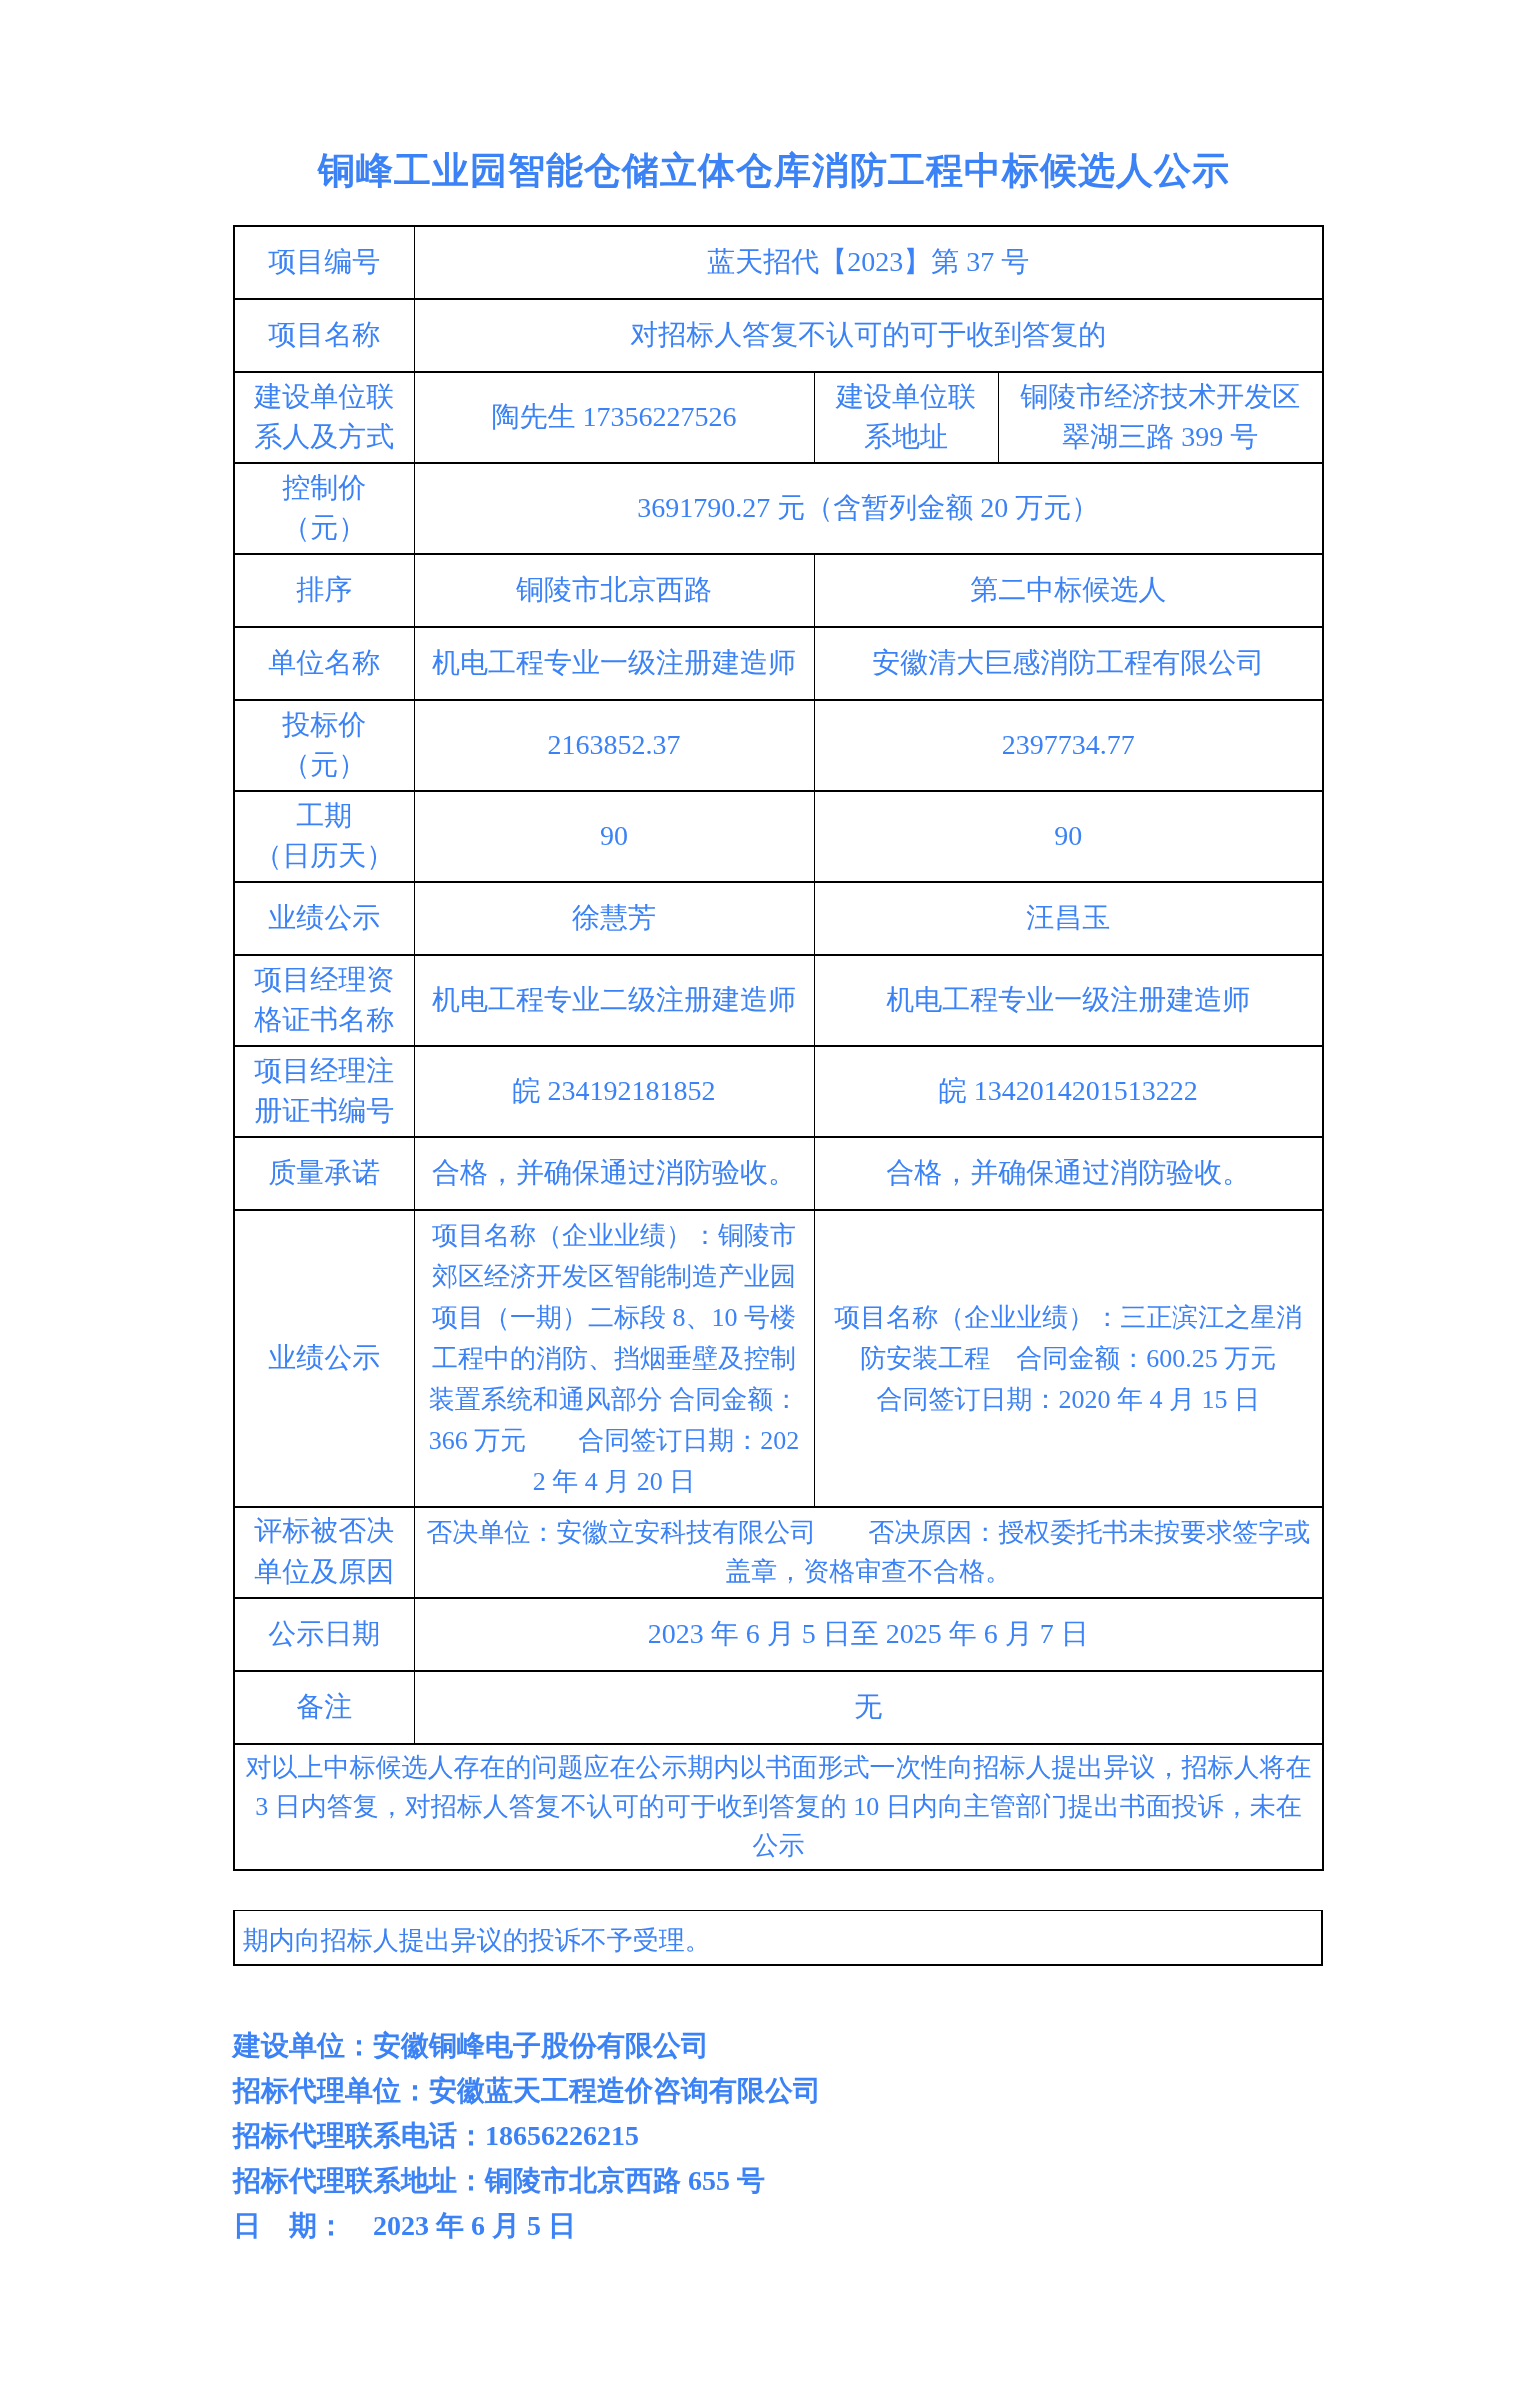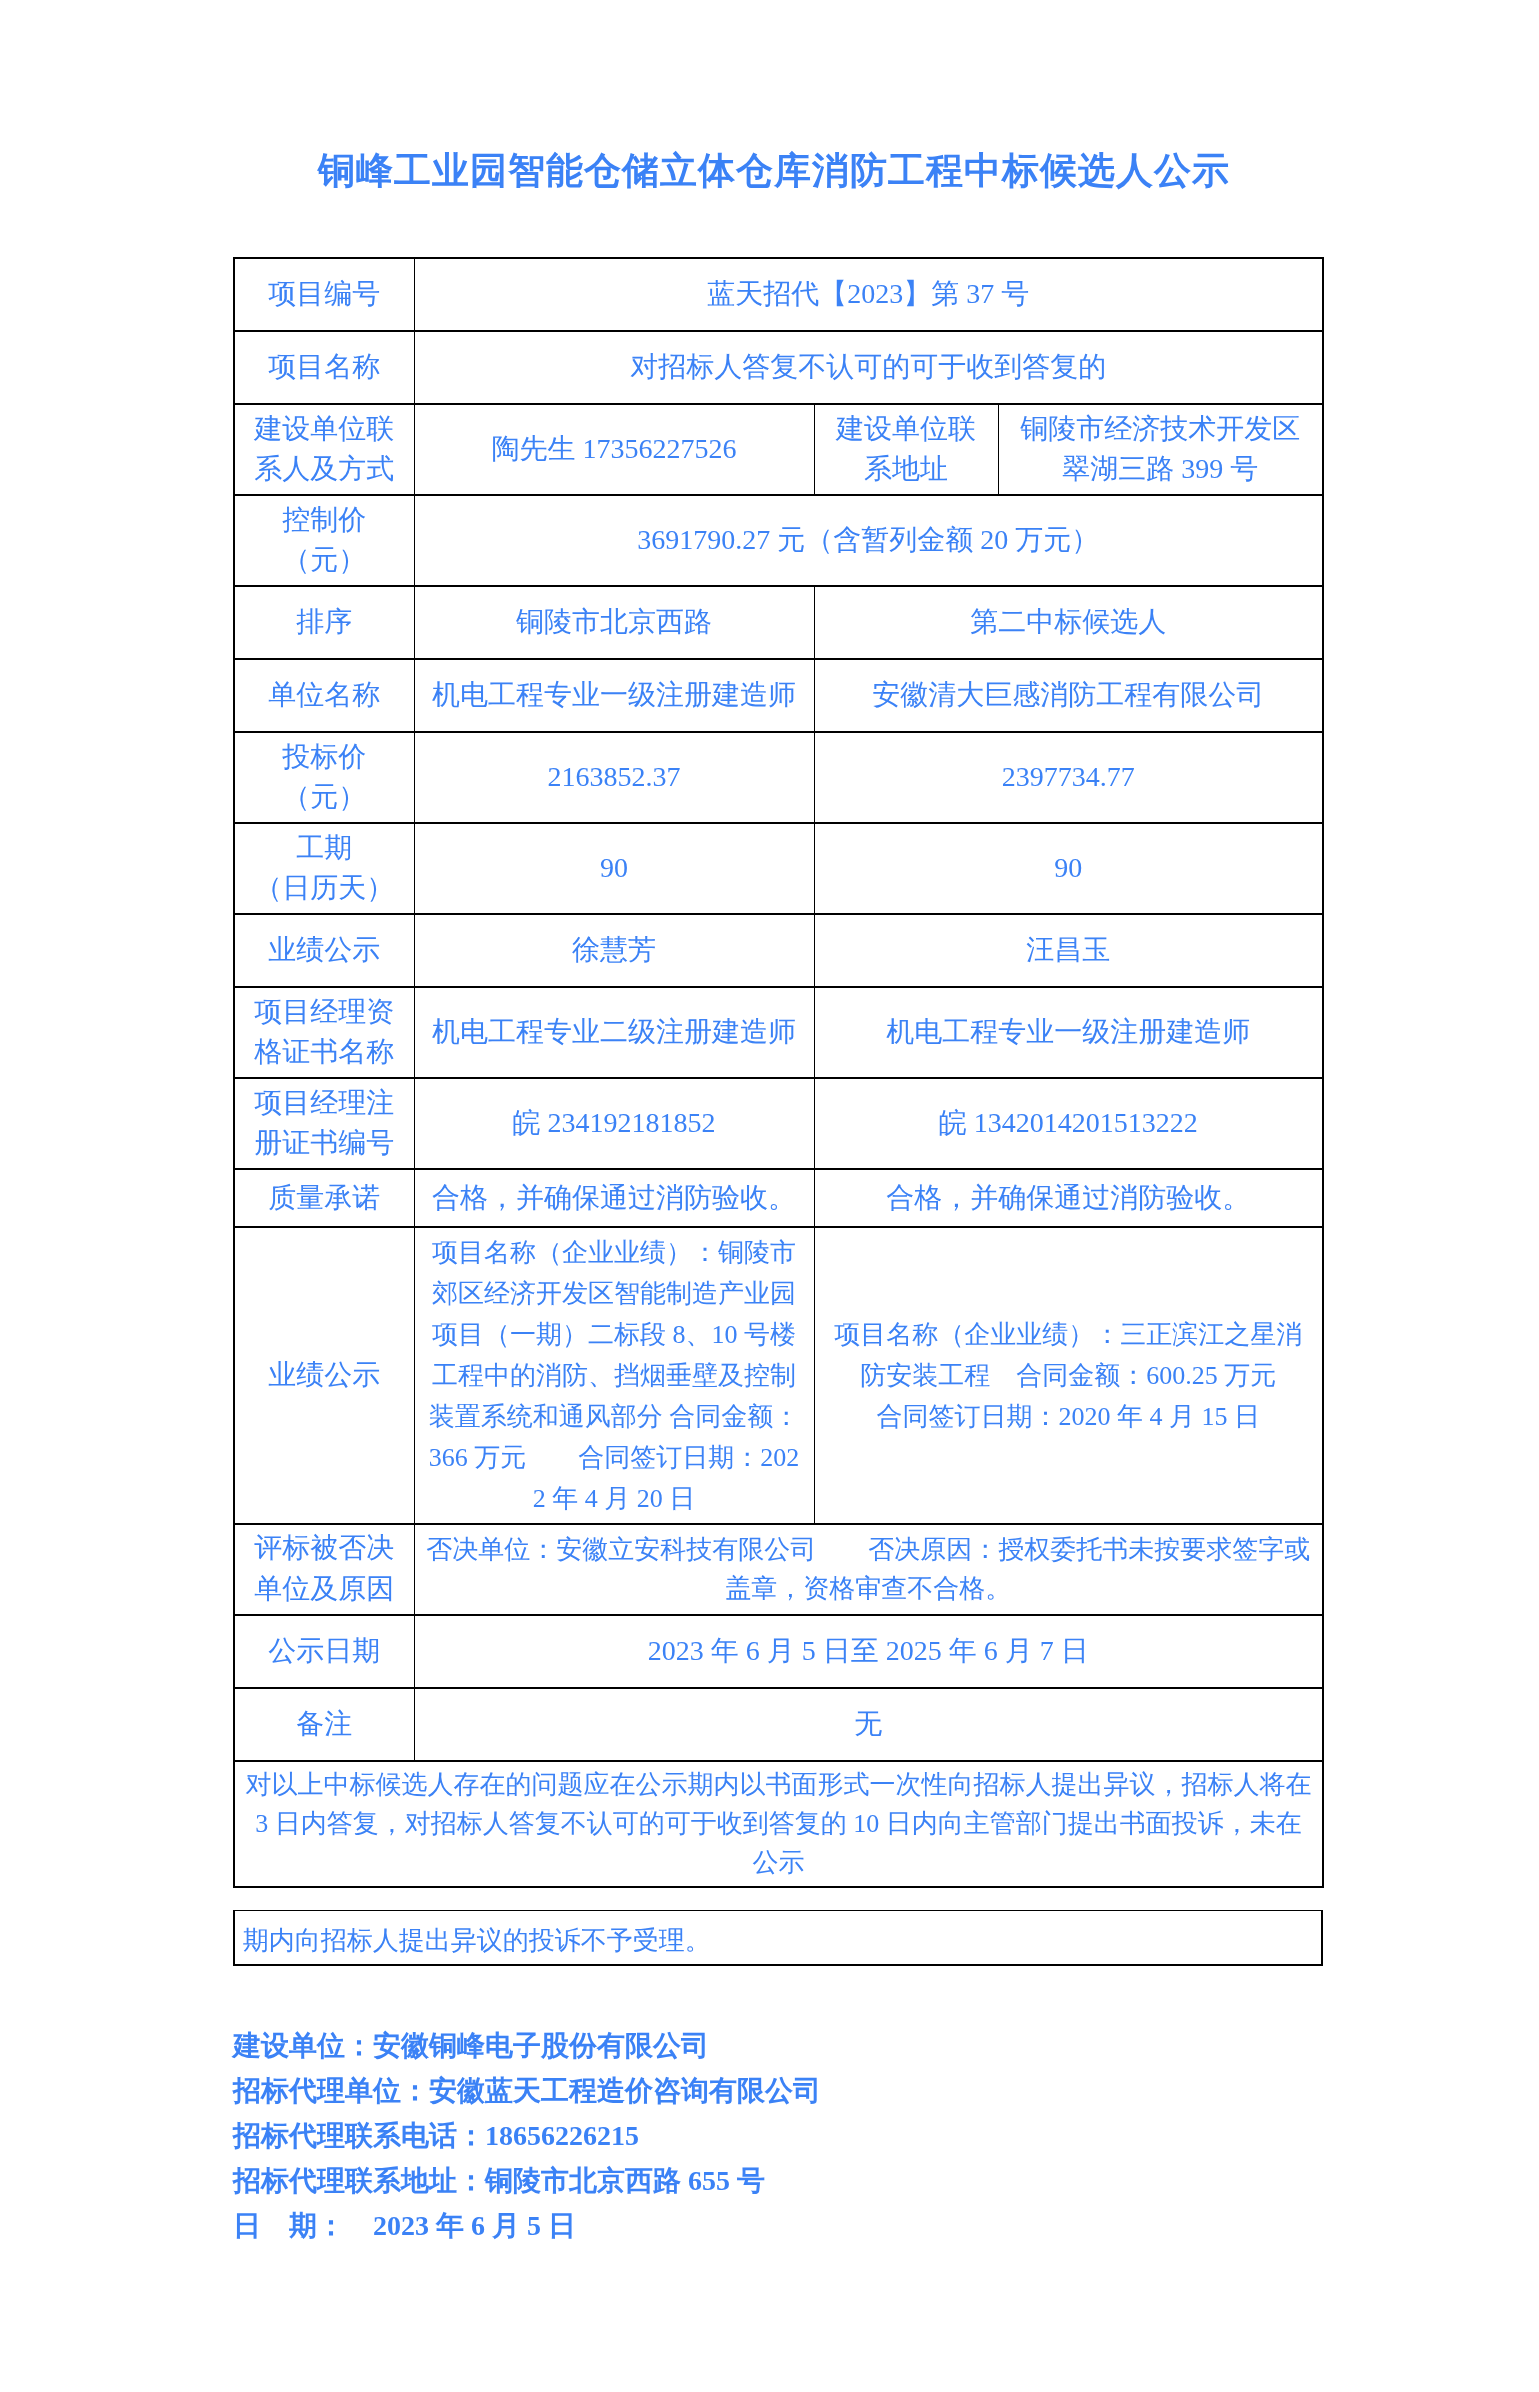--- a/index.html
+++ b/index.html
@@ -18,21 +18,21 @@
     top: 146px;
     left: 0;
     width: 100%;
     text-align: center;
     font-size: 37px;
     font-weight: bold;
     letter-spacing: 1px;
   }
   table.doc-table {
     position: absolute;
-    top: 257px;
+    top: 225px;
     left: 233px;
     width: 1090px;
     border-collapse: collapse;
     table-layout: fixed;
     font-size: 28px;
     line-height: 1.45;
     border-radius: 28px;
   }
   table.doc-table td {
     border: 1.9px solid #000;
@@ -133,21 +133,21 @@
       <tr style="height:81px">
         <td>项目经理资格证书名称</td>
         <td>机电工程专业二级注册建造师</td>
         <td colspan="2">机电工程专业一级注册建造师</td>
       </tr>
       <tr style="height:80px">
         <td>项目经理注册证书编号</td>
         <td>皖 234192181852</td>
         <td colspan="2">皖 1342014201513222</td>
       </tr>
-      <tr style="height:58px">
+      <tr style="height:73px">
         <td>质量承诺</td>
         <td>合格，并确保通过消防验收。</td>
         <td colspan="2">合格，并确保通过消防验收。</td>
       </tr>
       <tr style="height:287px">
         <td>业绩公示</td>
         <td class="left small perf">项目名称（企业业绩）：铜陵市郊区经济开发区智能制造产业园项目（一期）二标段 8、10 号楼工程中的消防、挡烟垂壁及控制装置系统和通风部分 合同金额：366 万元　　合同签订日期：2022 年 4 月 20 日</td>
         <td colspan="2" class="left small perf">项目名称（企业业绩）：三正滨江之星消防安装工程　合同金额：600.25 万元　　合同签订日期：2020 年 4 月 15 日</td>
       </tr>
       <tr style="height:87px">

